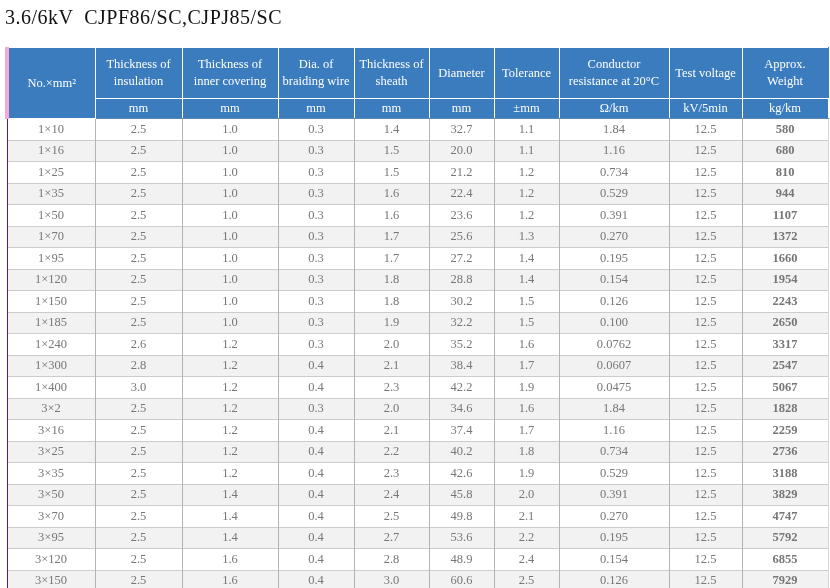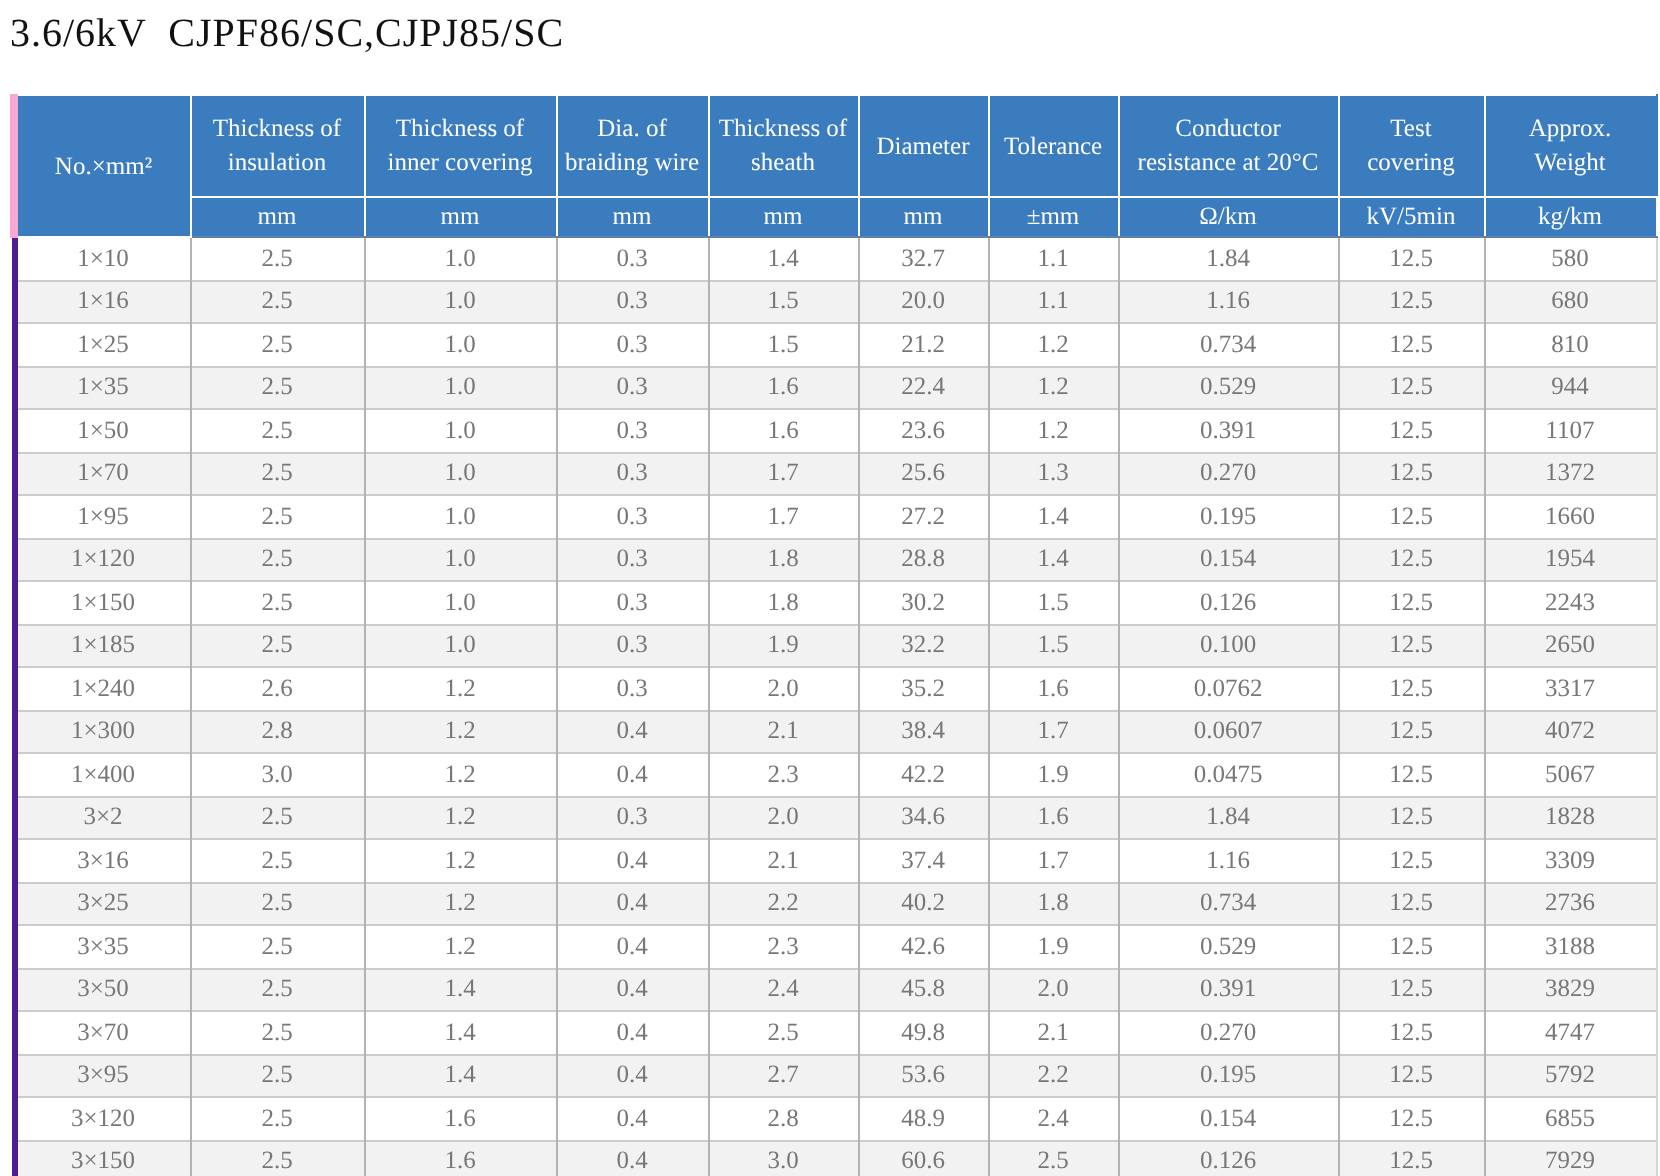--- a/index.html
+++ b/index.html
@@ -56,22 +56,22 @@
     vertical-align: middle;
     height: 20.5px;
     padding: 0 2px;
     border-top: 1px solid #cccccc;
     border-left: 1px solid #b3b3b3;
     border-right: 1px solid #b3b3b3;
     background: #ffffff;
     overflow: hidden;
     white-space: nowrap;
   }
-  tbody td:first-child { border-left: 3px solid #4c1d95; }
-  tbody td:last-child { border-right: 1px solid #d6d6d6; }
+  tbody td:first-child { border-left: 1px solid #4c1d95; }
+  tbody td:last-child { border-right: 1px solid #d6d6d6; font-weight: bold; }
   tbody tr:nth-child(even) td { background: #f2f2f2; }
   tbody tr:last-child td { border-bottom: 1px solid #9a9a9a; }
 </style>
 </head>
 <body>
 
 <div class="page">
   <h1 class="title">3.6/6kV  CJPF86/SC,CJPJ85/SC</h1>
 
   <table class="spec">
@@ -90,21 +90,21 @@
     <thead>
       <tr id="hrow1" class="main-row">
         <th class="corner" rowspan="2">No.×mm²</th>
       <th>Thickness of insulation</th>
           <th>Thickness of inner covering</th>
           <th>Dia. of braiding wire</th>
           <th>Thickness of sheath</th>
           <th>Diameter</th>
           <th>Tolerance</th>
           <th>Conductor resistance at 20°C</th>
-          <th>Test covering</th>
+          <th>Test voltage</th>
           <th>Approx. Weight</th>
         </tr>
       <tr id="hrow2" class="unit-row">
           <th>mm</th>
           <th>mm</th>
           <th>mm</th>
           <th>mm</th>
           <th>mm</th>
           <th>±mm</th>
           <th>Ω/km</th>
@@ -248,21 +248,21 @@
         <tr>
           <td>1×300</td>
           <td>2.8</td>
           <td>1.2</td>
           <td>0.4</td>
           <td>2.1</td>
           <td>38.4</td>
           <td>1.7</td>
           <td>0.0607</td>
           <td>12.5</td>
-          <td>4072</td>
+          <td>2547</td>
         </tr>
         <tr>
           <td>1×400</td>
           <td>3.0</td>
           <td>1.2</td>
           <td>0.4</td>
           <td>2.3</td>
           <td>42.2</td>
           <td>1.9</td>
           <td>0.0475</td>
@@ -284,21 +284,21 @@
         <tr>
           <td>3×16</td>
           <td>2.5</td>
           <td>1.2</td>
           <td>0.4</td>
           <td>2.1</td>
           <td>37.4</td>
           <td>1.7</td>
           <td>1.16</td>
           <td>12.5</td>
-          <td>3309</td>
+          <td>2259</td>
         </tr>
         <tr>
           <td>3×25</td>
           <td>2.5</td>
           <td>1.2</td>
           <td>0.4</td>
           <td>2.2</td>
           <td>40.2</td>
           <td>1.8</td>
           <td>0.734</td>

